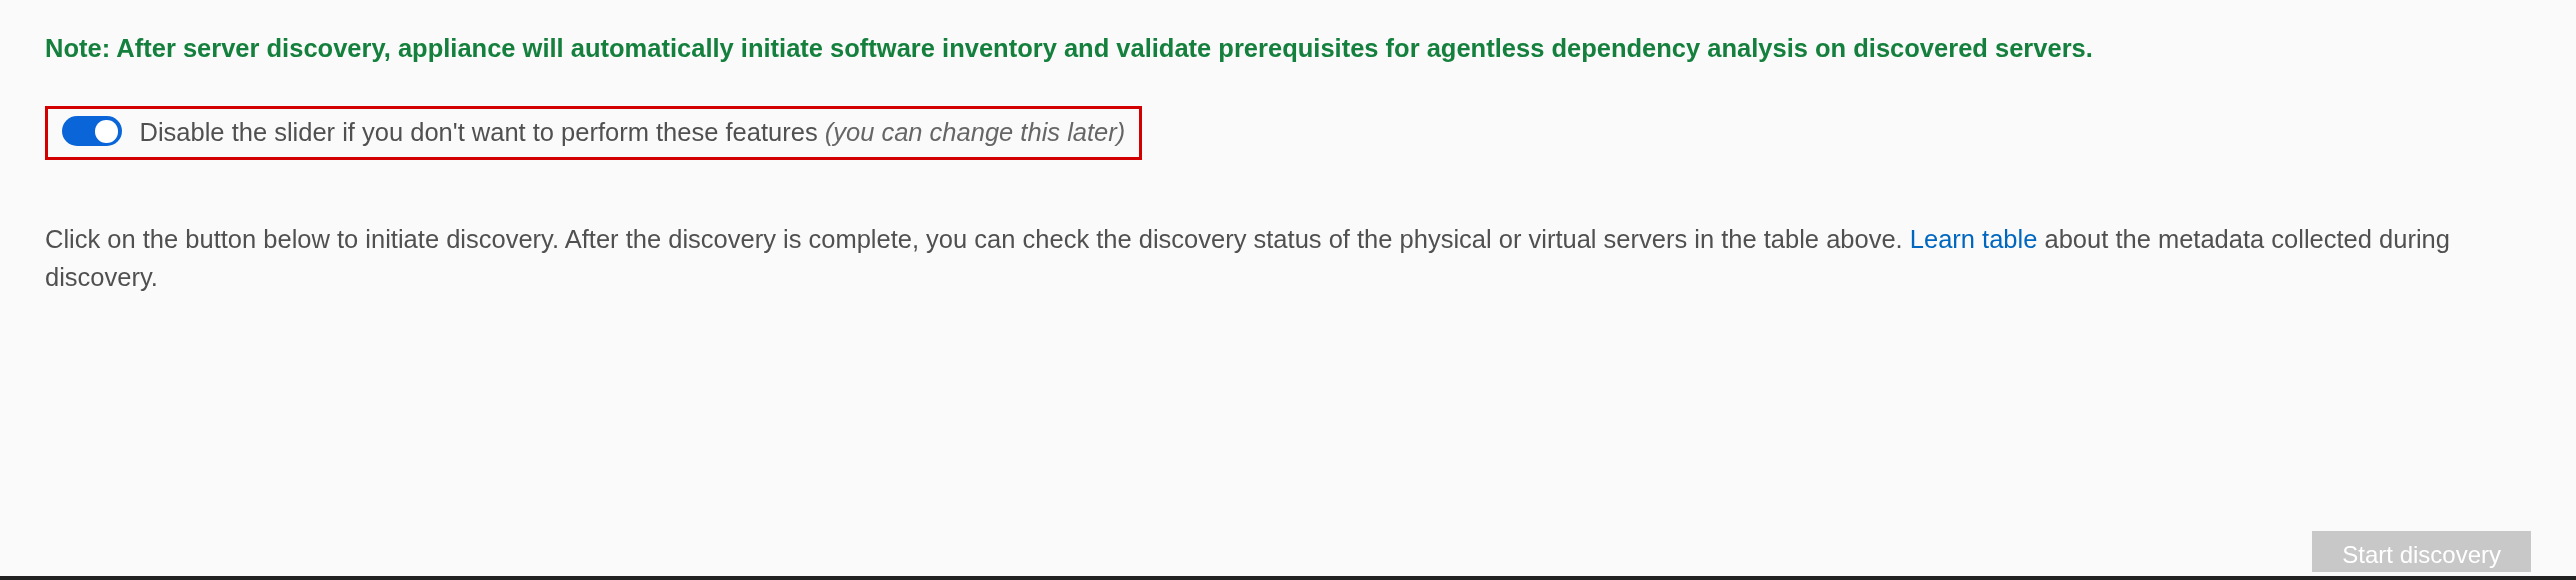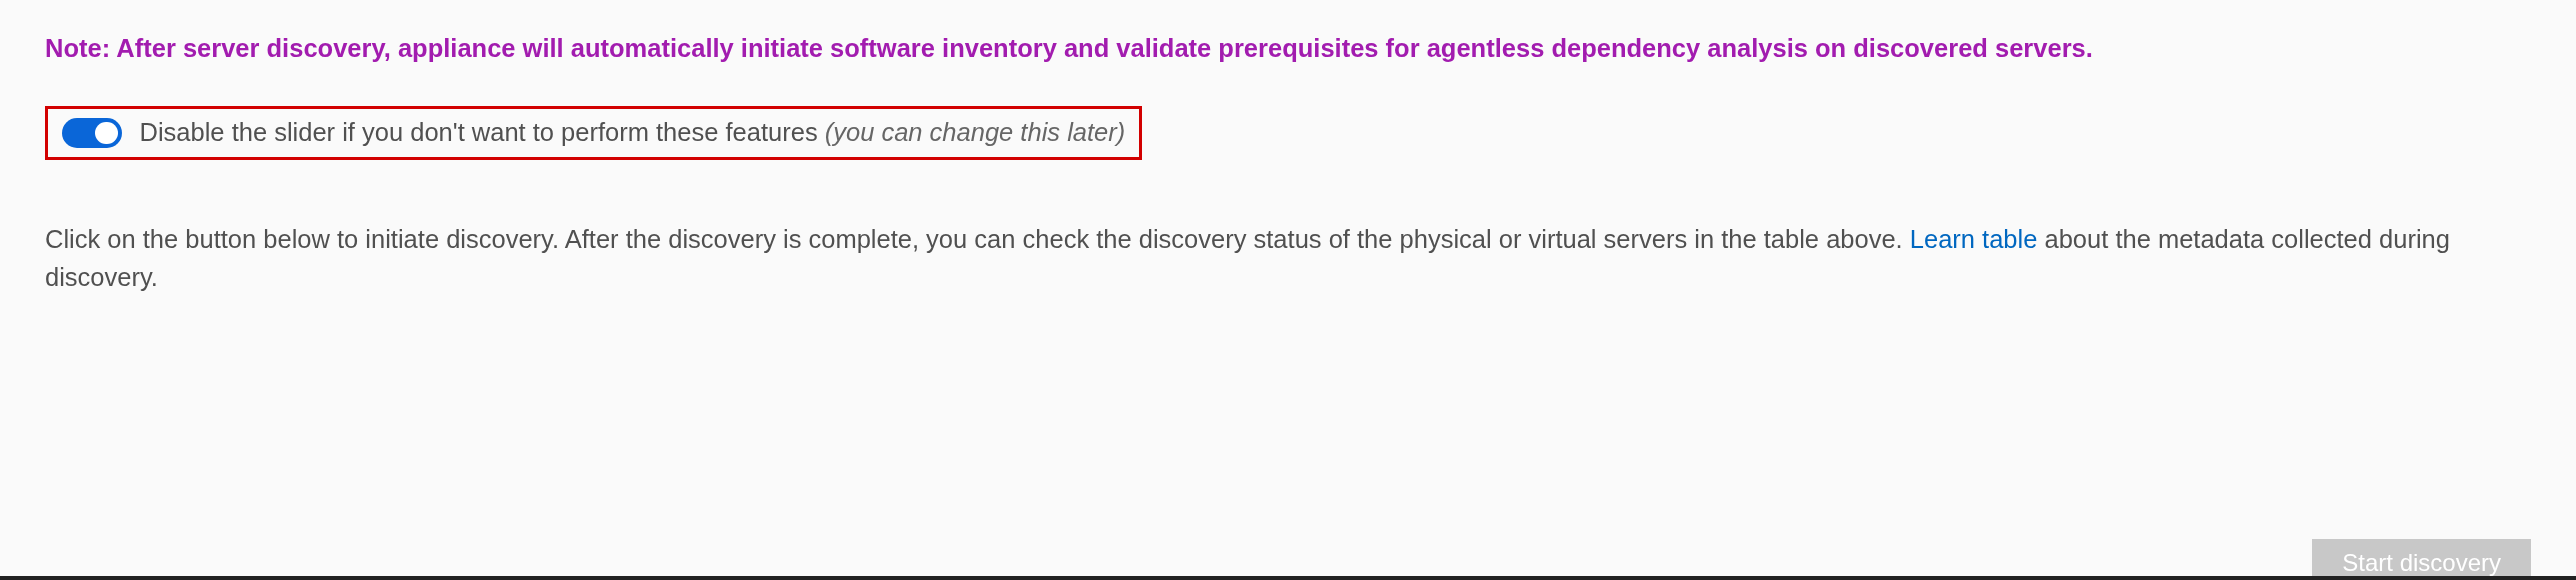--- a/index.html
+++ b/index.html
@@ -12,27 +12,26 @@
       background: #fafafa;
       padding: 30px 45px 0 45px;
       color: #323130;
       width: 2576px;
       height: 581px;
       overflow: hidden;
     }
     .note-text {
       font-size: 25.5px;
       font-weight: 700;
-      color: #a21caf;
+      color: #15803d;
       line-height: 1.45;
       margin-bottom: 39px;
     }
     .toggle-row {
       display: inline-flex;
-      align-items: center;
       padding: 7.5px 13.5px;
       border: 3px solid #d20000;
       margin-bottom: 60px;
     }
     .toggle {
       position: relative;
       width: 60px;
       height: 30px;
       background: #0a66d8;
       border-radius: 15px;
@@ -64,21 +63,21 @@
       line-height: 1.5;
       margin-bottom: 30px;
     }
     .body-text .link {
       color: #0067c0;
       text-decoration: none;
       cursor: pointer;
     }
     .button-bar {
       position: absolute;
-      bottom: 0;
+      bottom: 8px;
       right: 45px;
     }
     .start-btn {
       background: #c8c8c8;
       color: #ffffff;
       border: none;
       font-size: 24px;
       padding: 10.5px 30px 3px 30px;
       cursor: pointer;
       font-family: inherit;

